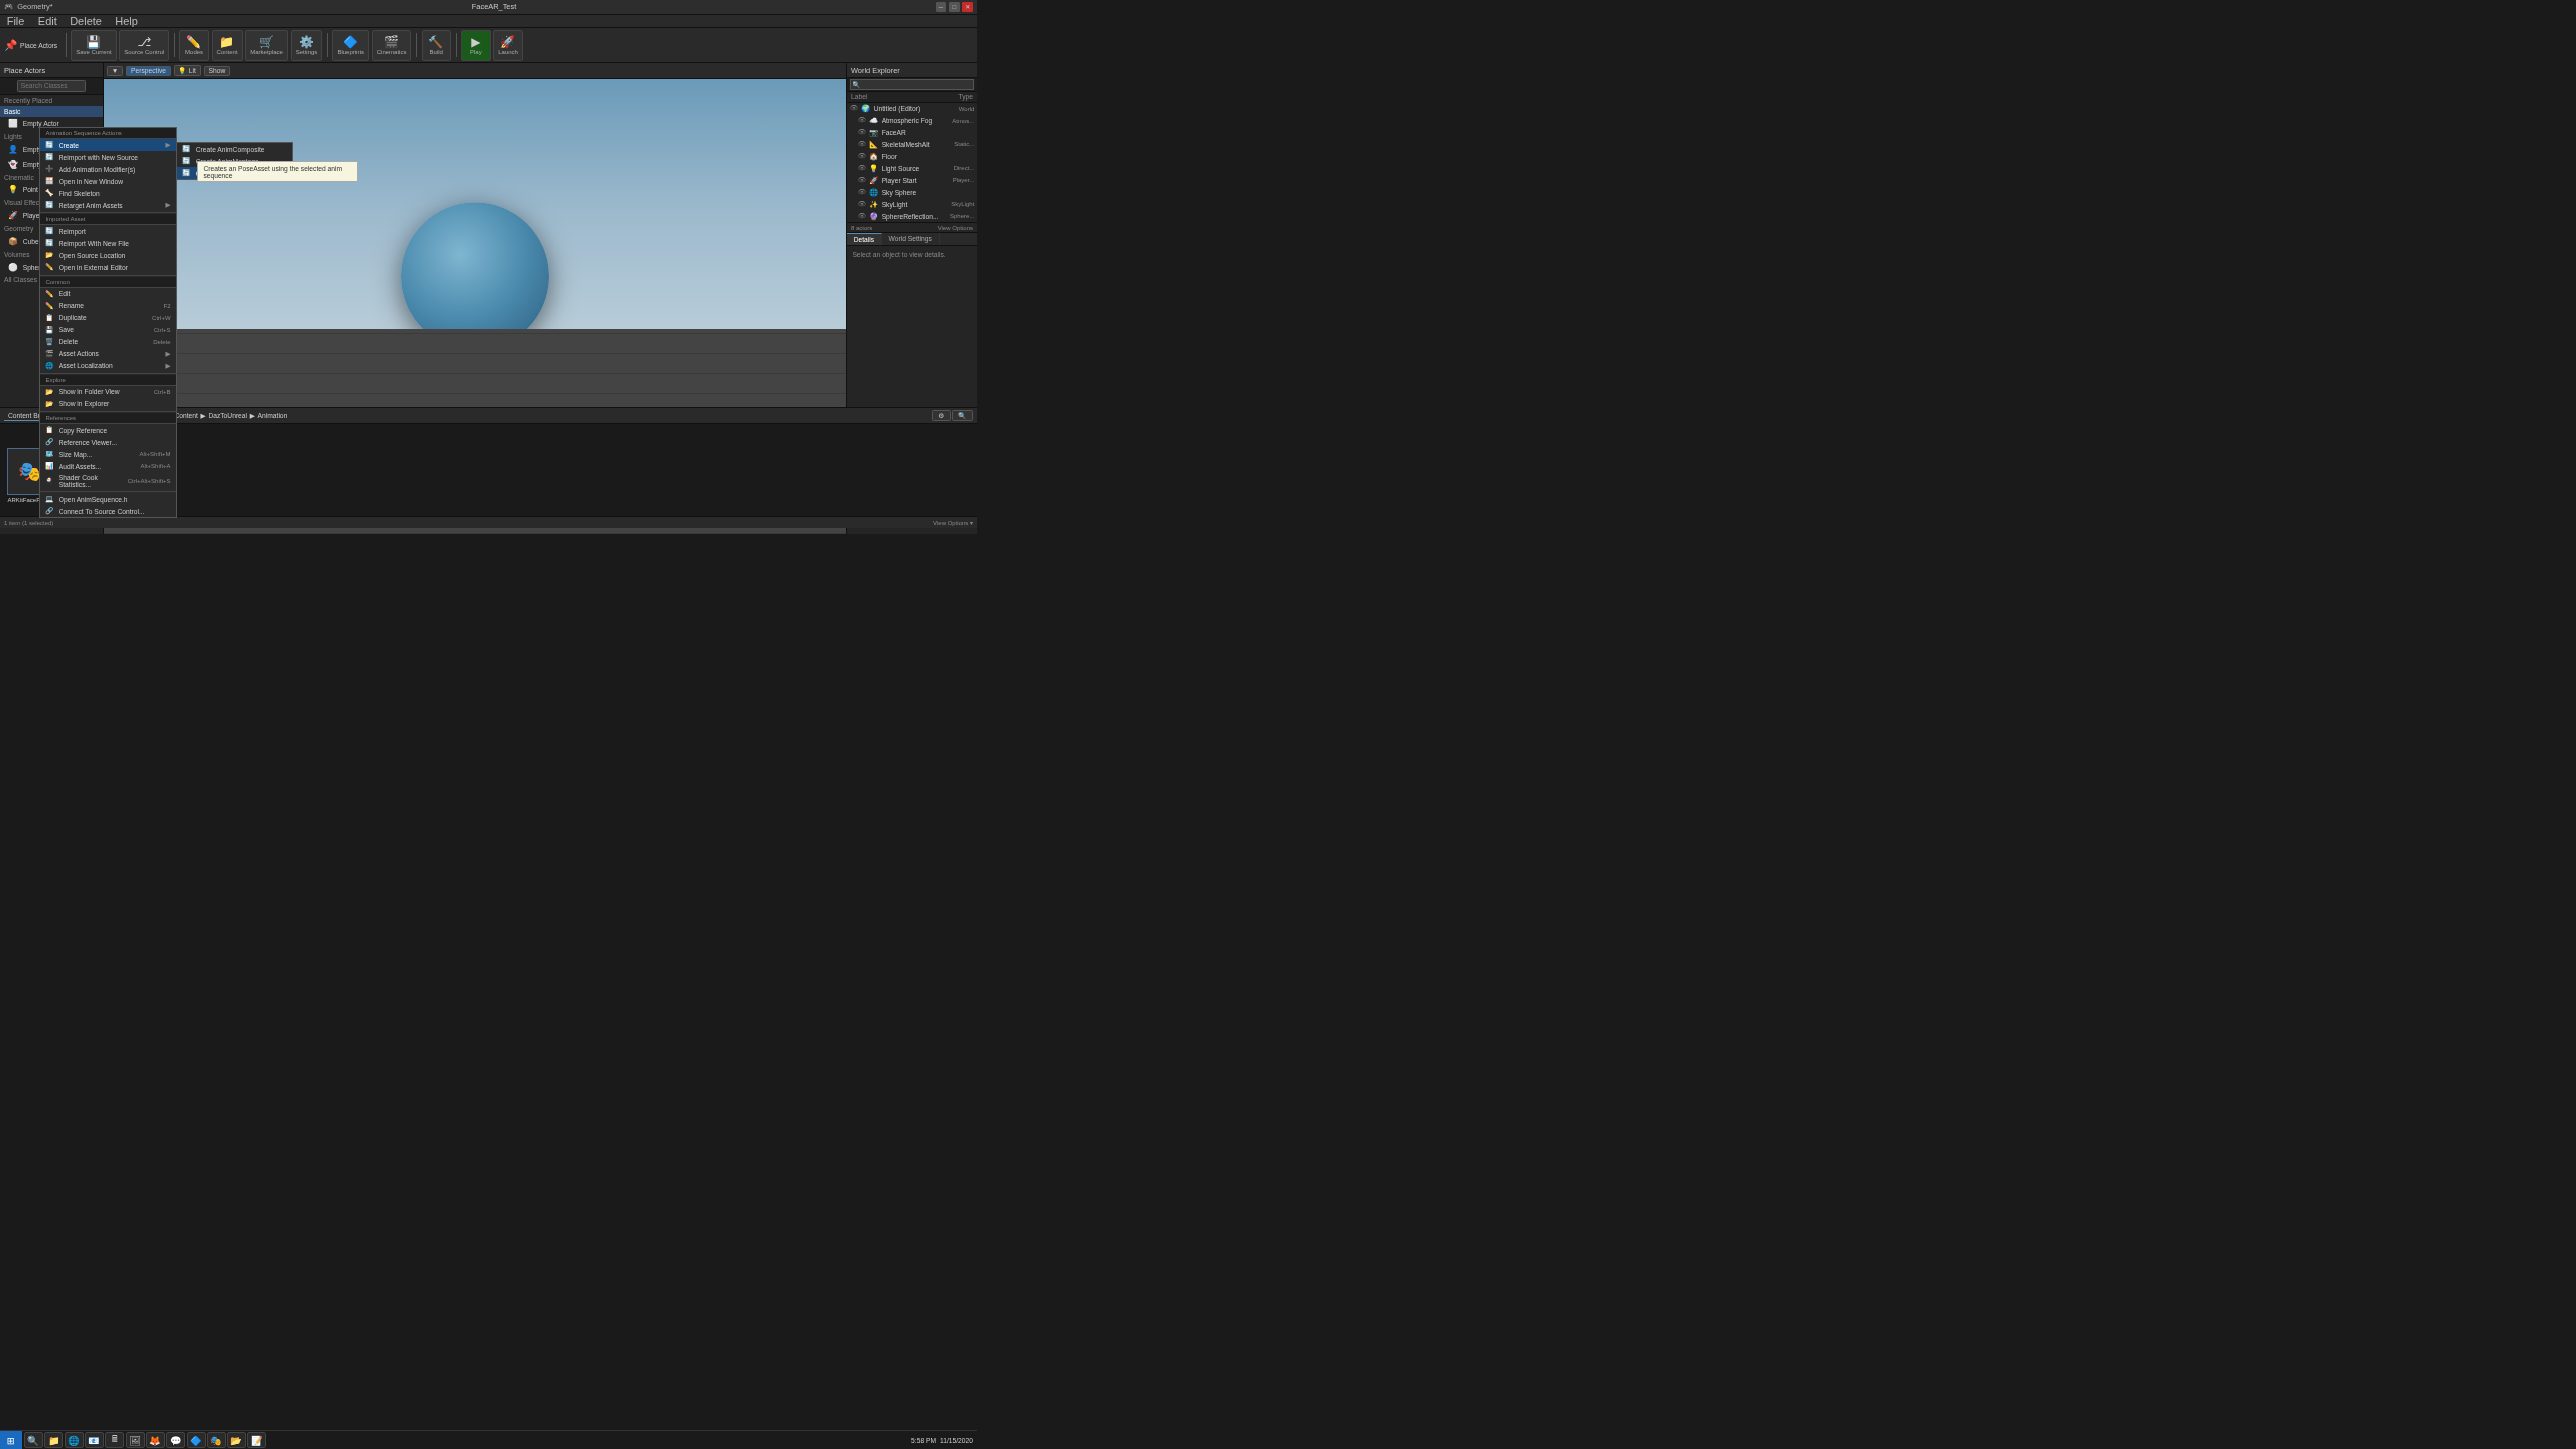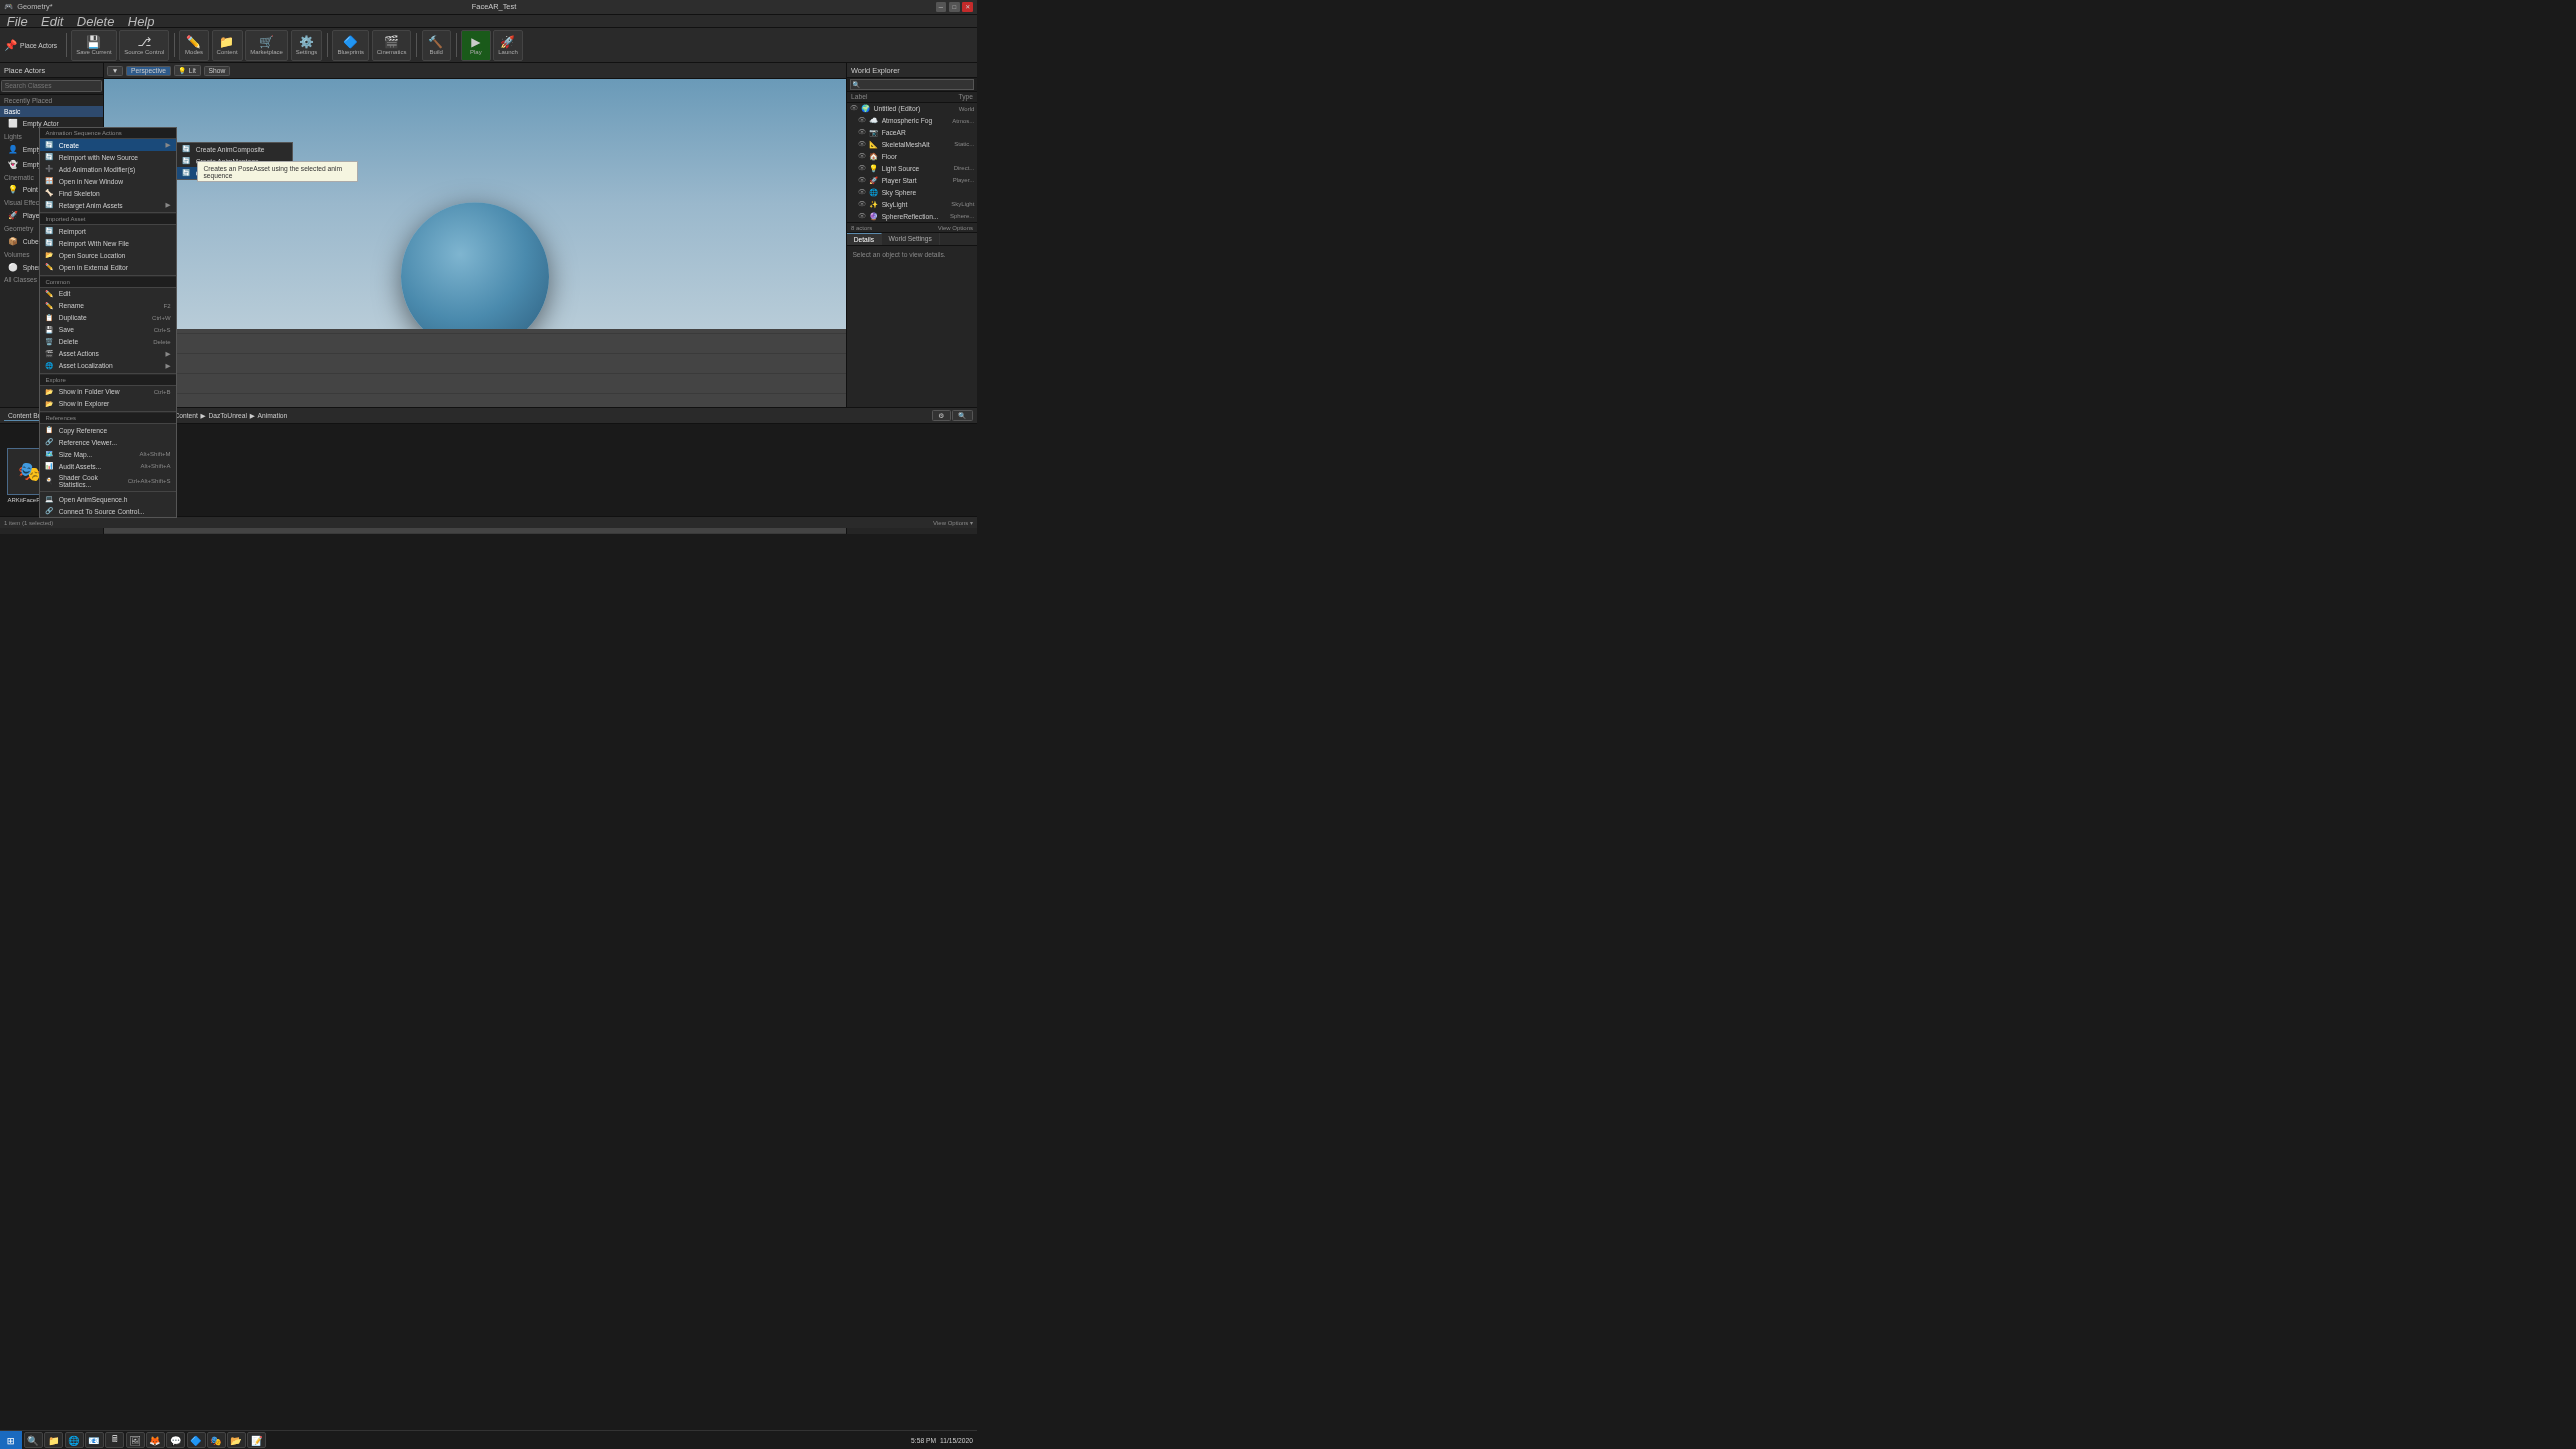--- a/index.html
+++ b/index.html
@@ -54,25 +54,24 @@
       width: 100%;
       height: 13.4px;
       background: #2a2a2a;
       display: flex;
       align-items: center;
       padding: 0 4px;
       gap: 8px;
       border-bottom: 0.7px solid #111;
     }
     .menu-item {
-      font-size: 13px;
+      font-size: 11px;
       color: #bbb;
       cursor: pointer;
       padding: 1.3px 2.7px;
-      font-style: italic;
     }
 
     
     #toolbar {
       width: 100%;
       height: 35px;
       background: #2a2a2a;
       display: flex;
       align-items: center;
       padding: 0 4px;
@@ -118,21 +117,21 @@
       height: 14.8px;
       background: #2a2a2a;
       display: flex;
       align-items: center;
       padding: 0 4px;
       border-bottom: 0.7px solid #111;
       font-size: 7.4px;
       color: #ccc;
     }
     #place-search {
-      padding: 2px 1px;
+      padding: 2px 17px;
       background: #1e1e1e;
       border-bottom: 0.7px solid #111;
     }
     #place-search input {
       width: 100%;
       background: #333;
       border: 0.7px solid #555;
       color: #ccc;
       padding: 1.3px 2.7px;
       font-size: 6.7px;

